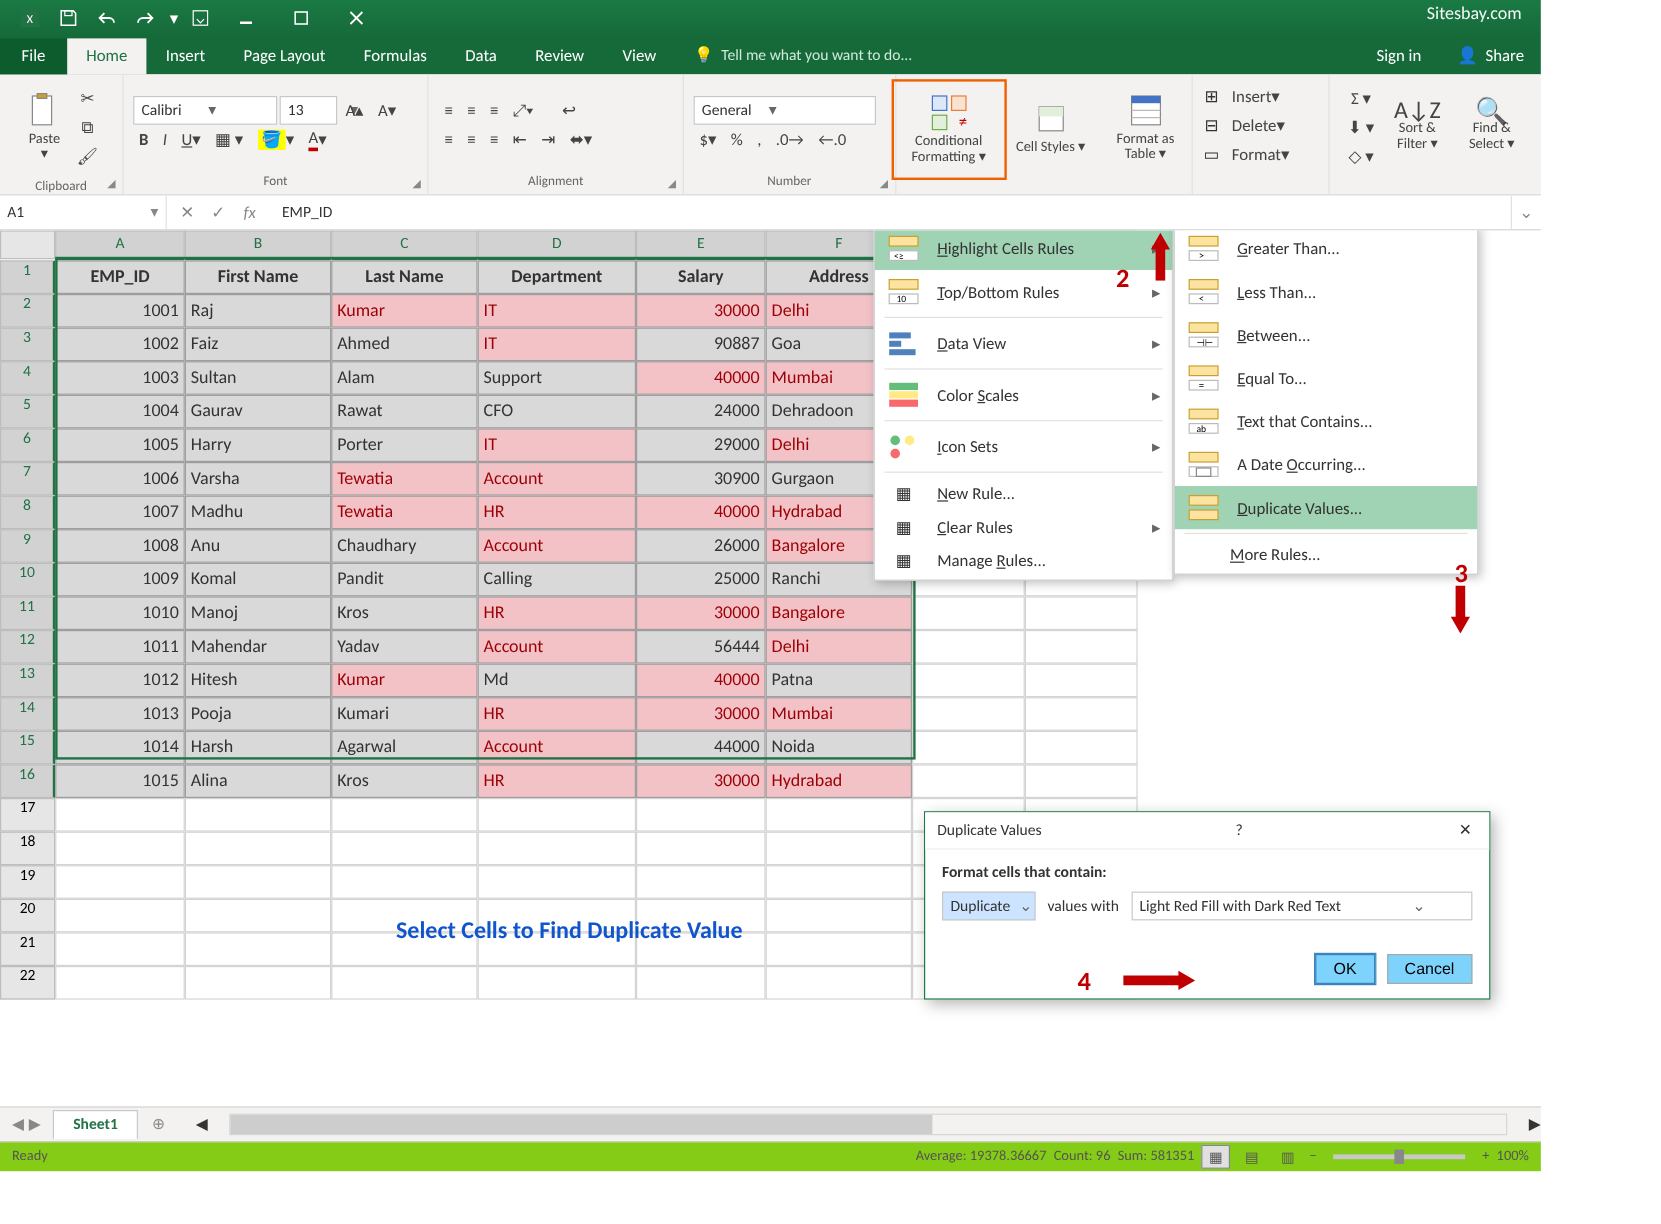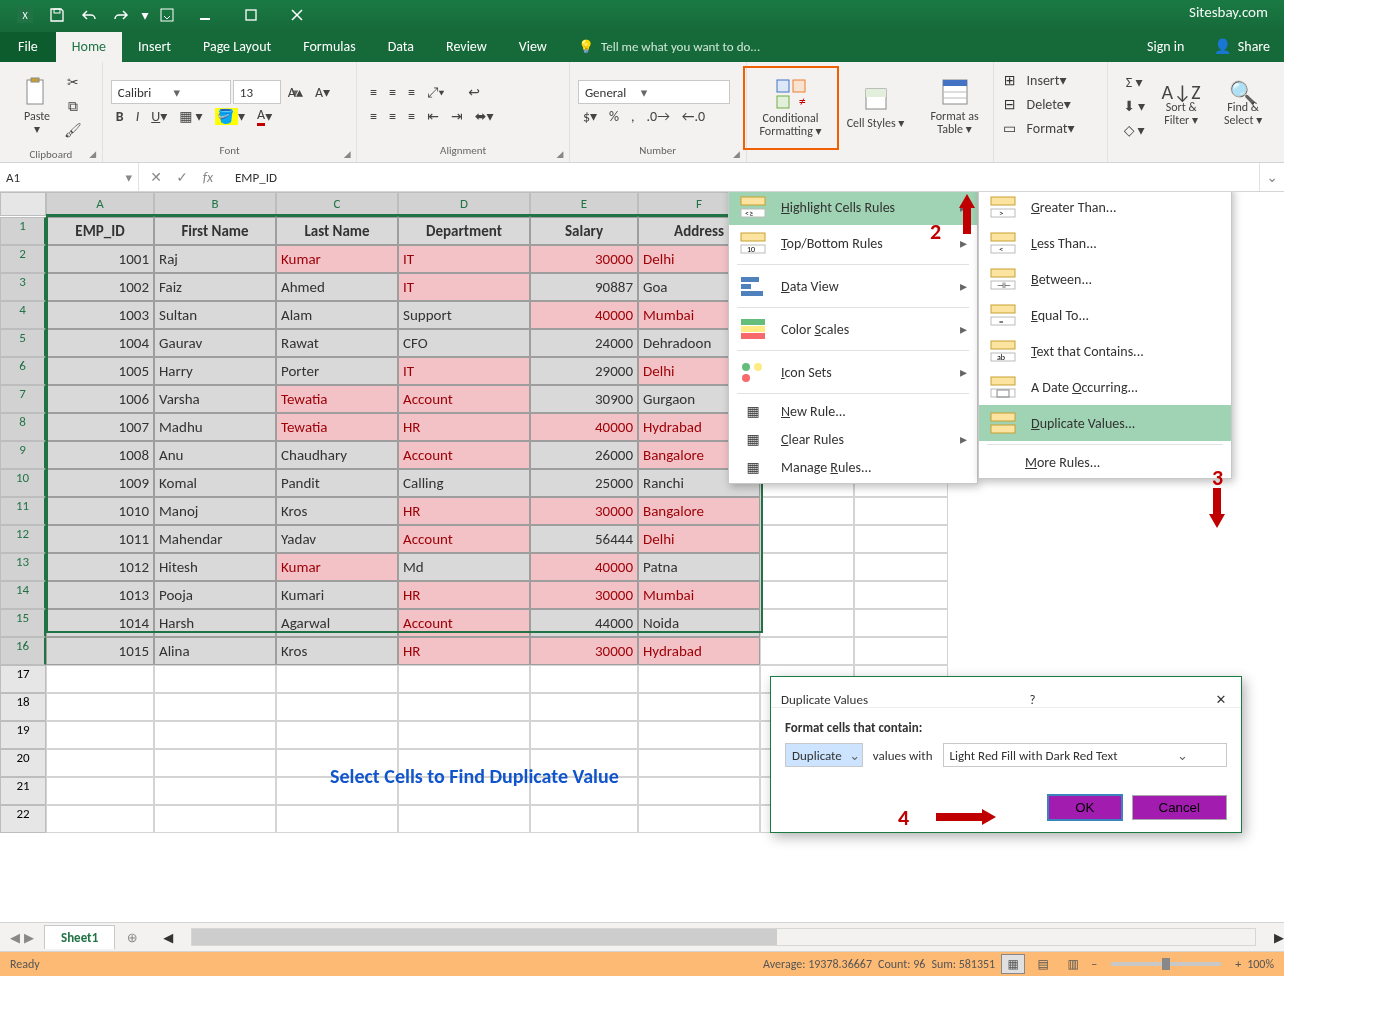--- a/index.html
+++ b/index.html
@@ -55,35 +55,35 @@
 .selection-outline{position:absolute;border:2px solid #217346;pointer-events:none}
 .overlay-text{color:#1155cc;font-weight:700;font-size:20px;position:absolute}
 .context-menu{position:absolute;background:#fff;border:1px solid #c8c8c8;box-shadow:2px 3px 8px rgba(0,0,0,.25);padding:2px 0;font-size:14px}
 .cm-item{display:flex;align-items:center;height:36px;padding:0 28px 0 8px;gap:12px;position:relative}
 .cm-item.hl{background:#9fd3b3}
 .cm-item .cm-icon{width:32px;height:32px;display:flex;align-items:center;justify-content:center}
 .cm-item .arrow{position:absolute;right:10px;color:#666}
 .cm-sep{height:1px;background:#e1e1e1;margin:3px 8px}
 .cm-sub{left:248px;top:0}
 .dialog{position:absolute;border:1px solid #1a7a43;background:#fff;box-shadow:3px 4px 12px rgba(0,0,0,.3);font-size:13px}
-.dialog .dlg-title{height:30px;display:flex;align-items:flex-end;padding:0 10px;background:#fff;border-bottom:1px solid #eee}
+.dialog .dlg-title{height:30px;display:flex;align-items:center;padding:0 10px;background:#fff;border-bottom:1px solid #eee}
 .dialog .dlg-close{margin-left:auto;width:20px;text-align:center}
 .dlg-body{padding:12px 14px}
 .dlg-row{display:flex;align-items:center;gap:10px;margin:8px 0}
 .dlg-btns{display:flex;justify-content:flex-end;gap:10px;padding:8px 14px 12px}
-.dlg-btn{border:1px solid #a9a9a9;background:#a21caf;padding:4px 26px}
+.dlg-btn{border:1px solid #a9a9a9;background:#7dd3fc;padding:4px 14px}
 .dlg-btn.primary{border:1px solid #3b83bd;outline:1px solid #3b83bd}
 .sheet-tabs{height:28px;border-top:1px solid #d4d4d4;display:flex;align-items:center;background:#f3f2f1;font-size:13px}
 .st-nav{display:flex;gap:4px;padding:0 10px;color:#888}
 .st-tab{padding:4px 16px;background:#fff;border:1px solid #c8c8c8;border-bottom:none;font-weight:700;color:#217346}
 .st-plus{margin-left:6px;width:22px;text-align:center;color:#888}
 .hscroll{flex:1;margin-left:20px;display:flex;align-items:center}
 .hscroll .track{flex:1;height:16px;background:#f3f2f1;border:1px solid #d6d6d6;margin:0 18px;position:relative}
 .hscroll .thumb{position:absolute;left:0;top:0;bottom:0;width:55%;background:#cdcdcd}
-.statusbar{height:24px;background:#fdba74;border-top:1px solid #d4d4d4;display:flex;align-items:center;padding:0 10px;font-size:12px;color:#555;gap:16px}
+.statusbar{height:24px;background:#84cc16;border-top:1px solid #d4d4d4;display:flex;align-items:center;padding:0 10px;font-size:12px;color:#555;gap:16px}
 .statusbar .right{margin-left:auto;display:flex;align-items:center;gap:6px}
 .view-btn{width:22px;height:18px;border:1px solid transparent;display:flex;align-items:center;justify-content:center}
 .view-btn.active{border-color:#888;background:#e0e0e0}
 .zoom-slider{width:110px;height:4px;background:#c8c8c8;position:relative;margin:0 8px}
 .zoom-slider .handle{position:absolute;left:50%;top:-4px;width:8px;height:12px;background:#888;transform:translateX(-50%)}
 .anno{position:absolute;font-size:22px;font-weight:700;color:#c00000;pointer-events:none}
 .arrow-red{position:absolute;pointer-events:none}
 .u{text-decoration:underline}
 svg{display:block}
 </style>

